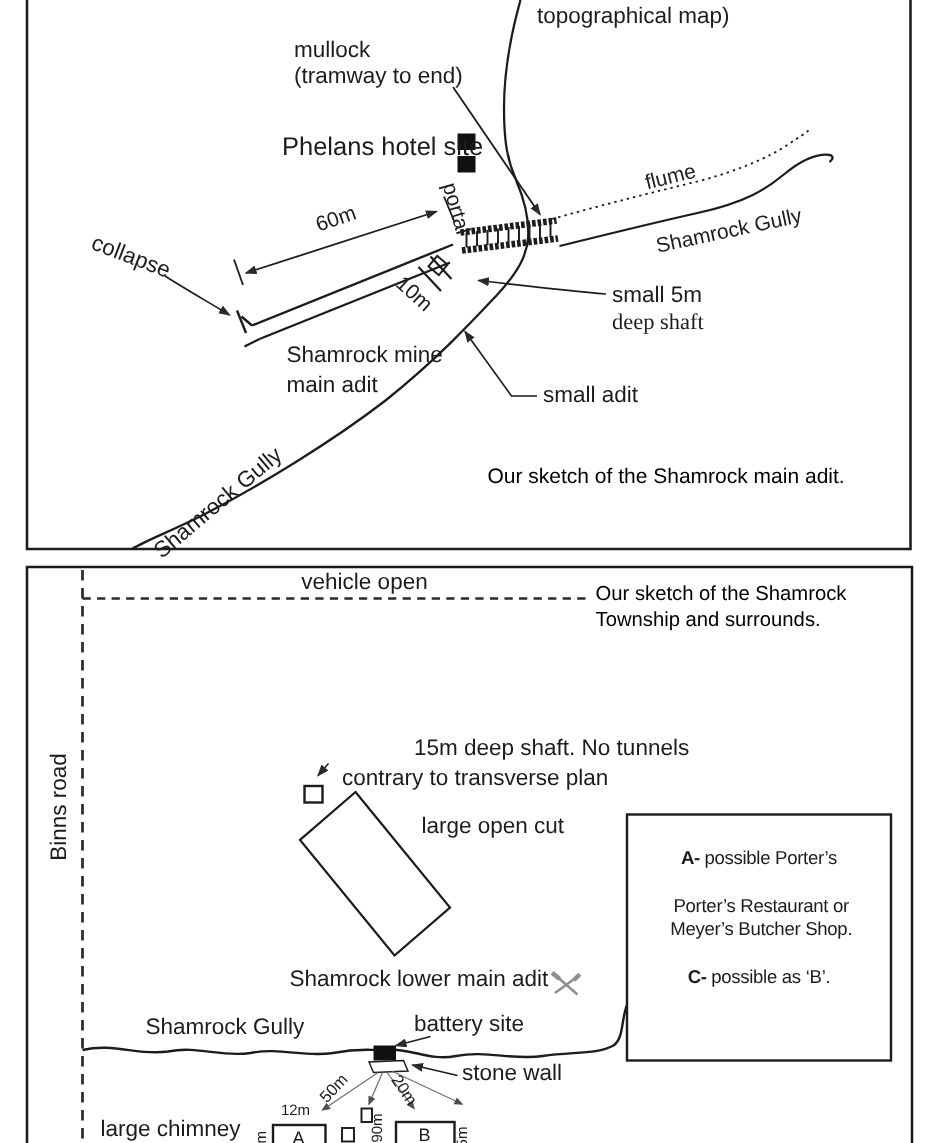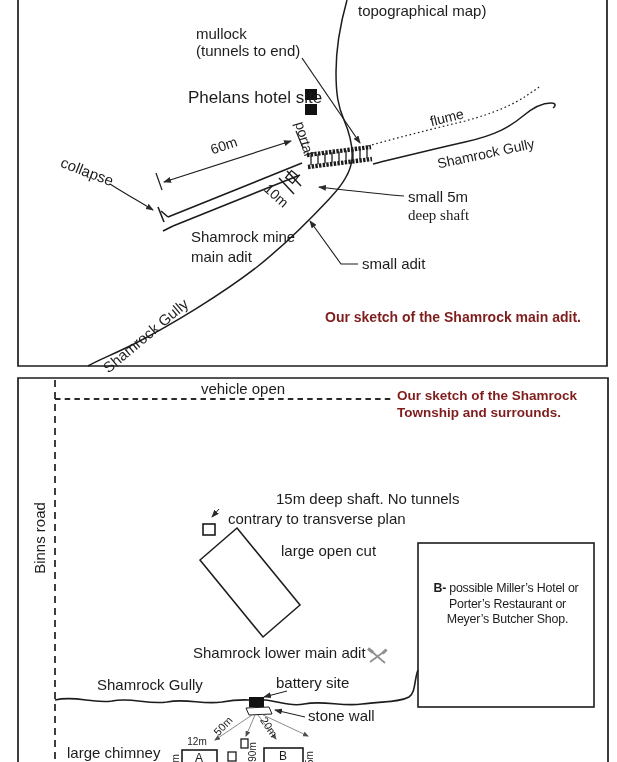--- a/index.html
+++ b/index.html
@@ -6,21 +6,21 @@
   body{
     width:617px;height:762px;position:relative;overflow:hidden;
     background:#ffffff;font-family:"Liberation Sans",sans-serif;color:#1c1c1c;
   }
   svg{position:absolute;left:0;top:0;}
   .lbl{
     position:absolute;white-space:nowrap;font-size:15px;line-height:1.1;
     color:#1c1c1c;
   }
   .ctr{transform:translate(-50%,-50%);}
-  .red{color:#7f1d1d;font-weight:bold;font-size:14px;}
+  .red{color:#000000;font-weight:normal;font-size:14px;}
   .small{font-size:11px;}
   .tiny{font-size:10px;}
   .legend{
     position:absolute;left:420px;top:565px;width:172px;text-align:center;
     font-size:12.4px;line-height:15.8px;letter-spacing:-0.2px;
   }
   .legend .row{min-height:15.8px;}
   .legend .key{font-weight:bold;margin-right:3px;}
 </style>
 </head>
@@ -178,21 +178,21 @@
     <rect x="228" y="752" width="8" height="9" stroke-width="1.3"></rect>
   </g>
 
   <g fill="none" stroke="#1c1c1c" stroke-width="1.6">
     <rect x="418" y="543" width="176" height="164"></rect>
   </g>
 </svg>
 
 <span class="lbl" style="left:358px;top:3px;">topographical map)</span>
 <span class="lbl" style="left:196px;top:26px;">mullock</span>
-<span class="lbl" style="left:196px;top:43px;">(tunnels to end)</span>
+<span class="lbl" style="left:196px;top:43px;">(tramway to end)</span>
 <span class="lbl" style="left:188px;top:89px;font-size:17px;">Phelans hotel site</span>
 <span class="lbl ctr" style="left:304px;top:139px;font-size:14px;transform:translate(-50%,-50%) rotate(74deg);">portal</span>
 <span class="lbl ctr" style="left:87px;top:172px;transform:translate(-50%,-50%) rotate(21deg);">collapse</span>
 <span class="lbl ctr" style="left:224px;top:146px;font-size:14px;transform:translate(-50%,-50%) rotate(-19deg);">60m</span>
 <span class="lbl ctr" style="left:276px;top:196px;font-size:14px;transform:translate(-50%,-50%) rotate(42deg);">10m</span>
 <span class="lbl ctr" style="left:447px;top:118px;font-size:14px;transform:translate(-50%,-50%) rotate(-14deg);">flume</span>
 <span class="lbl ctr" style="left:486px;top:154px;font-size:14px;transform:translate(-50%,-50%) rotate(-12deg);">Shamrock Gully</span>
 <span class="lbl" style="left:408px;top:189px;">small 5m</span>
 <span class="lbl" style="left:408px;top:207px;font-family:Liberation Serif, serif;">deep shaft</span>
 <span class="lbl" style="left:191px;top:229px;">Shamrock mine</span>
@@ -216,18 +216,19 @@
 <span class="lbl ctr small" style="left:223px;top:726px;transform:translate(-50%,-50%) rotate(-47deg);">50m</span>
 <span class="lbl ctr small" style="left:269px;top:727px;transform:translate(-50%,-50%) rotate(56deg);">20m</span>
 <span class="lbl ctr tiny" style="left:197px;top:741px;">12m</span>
 <span class="lbl ctr tiny" style="left:252px;top:752px;transform:translate(-50%,-50%) rotate(-90deg);">90m</span>
 <span class="lbl ctr tiny" style="left:175px;top:761px;transform:translate(-50%,-50%) rotate(-90deg);">4m</span>
 <span class="lbl ctr tiny" style="left:309px;top:758px;transform:translate(-50%,-50%) rotate(-90deg);">5m</span>
 <span class="lbl ctr" style="left:199px;top:759px;font-size:12px;">A</span>
 <span class="lbl ctr" style="left:283px;top:757px;font-size:12px;">B</span>
 
 <div class="legend">
+  <div class="row"><span class="key">A-</span><span>possible Porter’s</span></div>
   <div class="row"><span class="key"></span><span></span></div>
-  <div class="row"><span class="key">B-</span><span>possible Miller’s Hotel or</span></div>
   <div class="row"><span class="key"></span><span>Porter’s Restaurant or</span></div>
   <div class="row"><span class="key"></span><span>Meyer’s Butcher Shop.</span></div>
   <div class="row"><span class="key"></span><span></span></div>
+  <div class="row"><span class="key">C-</span><span>possible as ‘B’.</span></div>
 </div>
 
 </body></html>

